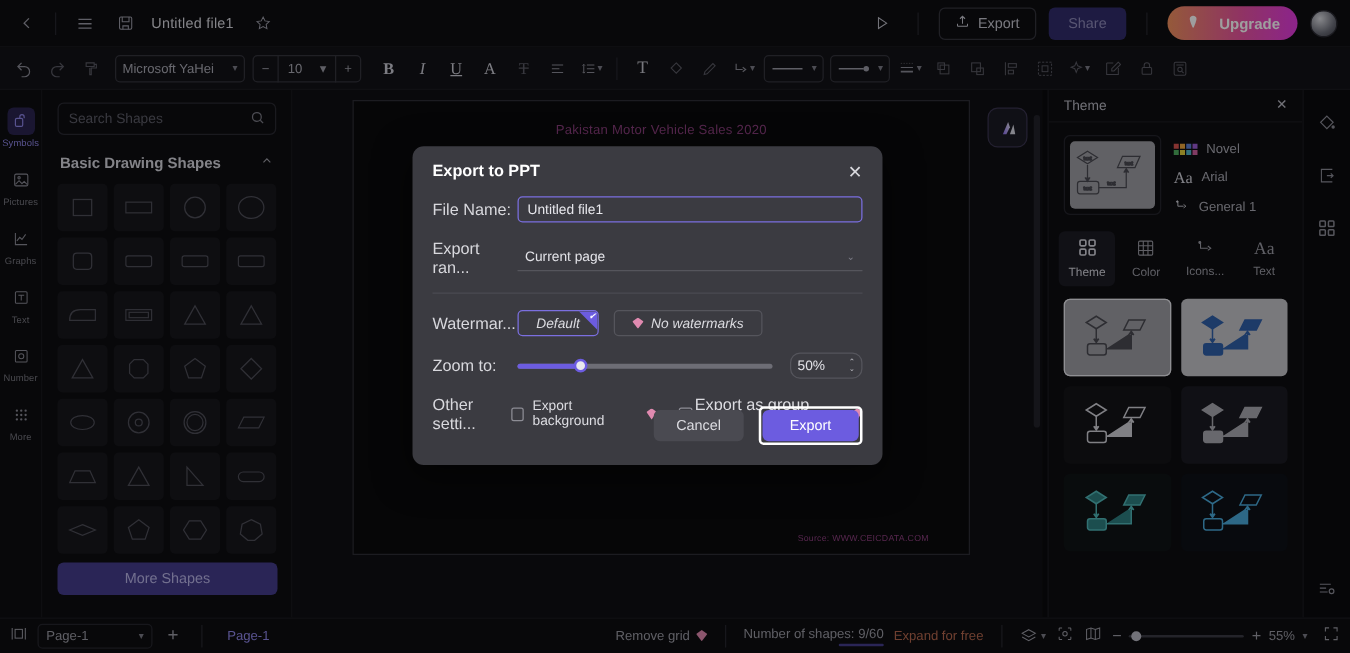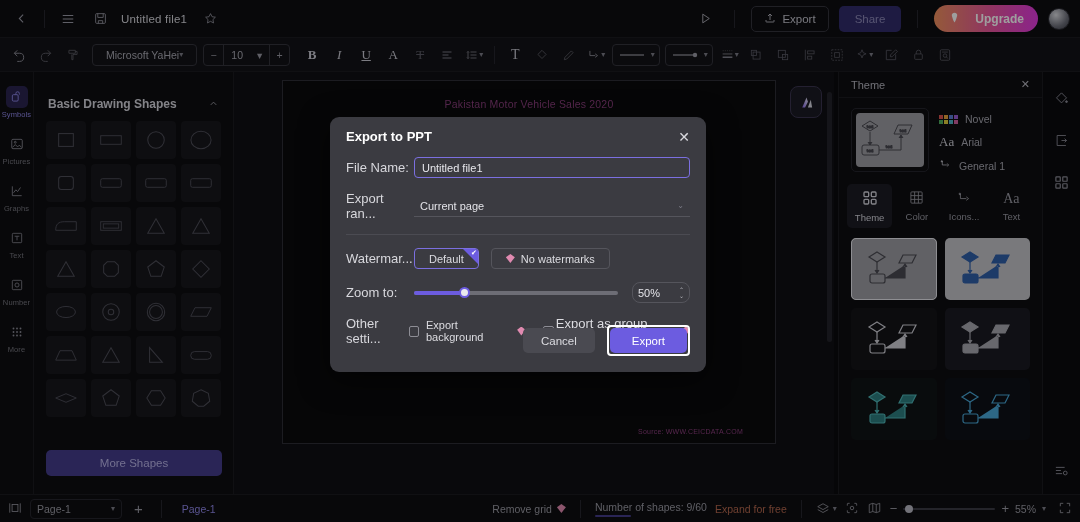--- a/index.html
+++ b/index.html
@@ -54,21 +54,21 @@
     background: #131317; display: flex; align-items: center; padding: 0 6px;
     border-bottom: 1px solid #1b1b20; gap: 1px;
   }
   .tlb {
     min-width: 26px; height: 24px; display: flex; align-items: center; justify-content: center;
     color: #8a8a95; border-radius: 3px; cursor: pointer; font-size: 13px; padding: 0 3px;
   }
   .tlb.dim { color: #5a5a64; }
   .fontbox {
     height: 22px; min-width: 104px; border: 1px solid #34343d; border-radius: 4px;
-    display: flex; align-items: center; justify-content: space-between; padding: 0 13px;
+    display: flex; align-items: center; justify-content: space-between; padding: 0 5px;
     font-size: 10.5px; color: #a9a9b4; cursor: pointer; margin: 10px 5px;
   }
   .sizebox {
     height: 22px; border: 1px solid #34343d; border-radius: 4px; display: flex; align-items: center;
     font-size: 10.5px; color: #a9a9b4; margin-right: 8px;
   }
   .sizebox .sb { width: 19px; text-align: center; cursor: pointer; color:#9a9aa5; }
   .sizebox .sv { width: 26px; text-align: center; }
   .sizebox .sep { width: 1px; height: 22px; background: #34343d; }
   .linebox {
@@ -192,21 +192,21 @@
   .status {
     position: absolute; left: 0; bottom: 0; width: 1080px; height: 28px;
     background: #0e0e11; border-top: 1px solid #1b1b20;
     display: flex; align-items: center; padding: 0 8px; gap: 8px; font-size: 10.5px; color: #9a9aa4;
   }
   .pagebox {
     height: 20px; min-width: 92px; border: 1px solid #26262e; border-radius: 4px;
     display: flex; align-items: center; justify-content: space-between; padding: 0 6px; cursor: pointer;
   }
   .pagetab { color: #8f86e8; padding: 0 6px; cursor: pointer; }
-  .shapes-count { display: flex; flex-direction: column; gap: 2px; }
+  .shapes-count { display: flex; flex-direction: column; gap: 2px; align-items: flex-end; }
   .sc-bar { width: 36px; height: 2px; background: #443d8c; border-radius: 2px; }
   .expand { color: #b4674e; cursor: pointer; }
   .zoomwrap { display: flex; align-items: center; gap: 6px; }
   .ztrack { width: 92px; height: 2px; background: #3a3a44; border-radius: 2px; position: relative; cursor: pointer; }
   .zknob { position: absolute; left: 2px; top: -3px; width: 8px; height: 8px; border-radius: 50%; background: #b9b9c4; }
 
   
   .overlay { position: absolute; inset: 0; background: rgba(0,0,0,0.38); }
   .modal {
     position: absolute; left: 330px; top: 117px; width: 376px; height: 255px;
@@ -222,21 +222,21 @@
     color: #e7e7ec; font-size: 11px; padding: 0 7px; font-family: "Liberation Sans", sans-serif;
   }
   .m-select {
     flex: 1; height: 21px; border: none; border-bottom: 1px solid #55555c; background: transparent;
     color: #e3e3e8; font-size: 11px; padding: 0 6px; display: flex; align-items: center;
     justify-content: space-between; cursor: pointer;
   }
   .m-div { height: 1px; background: #4b4b52; margin: 13px 16px 0; }
   .wm-opt {
     height: 21px; padding: 0 14px; border: 1px solid #55555c; border-radius: 4px; font-size: 11px;
-    color: #dcdce1; display: flex; align-items: center; gap: 6px; cursor: pointer; position: relative;
+    color: #dcdce1; display: flex; align-items: center; gap: 6px; cursor: pointer; position: relative; font-style: italic;
   }
   .wm-opt.sel { border-color: #7b6fe0; }
   .wm-corner {
     position: absolute; right: 0; top: 0; width: 0; height: 0;
     border-top: 15px solid #6c5ce0; border-left: 15px solid transparent; border-radius: 0 3px 0 0;
   }
   .wm-check { position: absolute; right: 1px; top: 0px; font-size: 7px; color: #fff; }
   .gem { width: 9px; height: 9px; background: #e08ab0; clip-path: polygon(50% 0,100% 35%,50% 100%,0 35%); }
   .strack { flex: 1; height: 4px; background: #6d6d75; border-radius: 3px; position: relative; margin-right: 14px; cursor: pointer;}
   .sfill { position: absolute; left: 0; top: 0; height: 4px; width: 23%; background: #6c5ce0; border-radius: 3px; }
@@ -518,20 +518,29 @@
             <circle cx="6" cy="18" r="1.6"></circle>
             <circle cx="12" cy="18" r="1.6"></circle>
             <circle cx="18" cy="18" r="1.6"></circle>
           </svg>
       </span>
       <span class="rl">More</span>
     </div>
   </div>
 
   <div class="shapes">
+    <div class="search">
+      <span>Search Shapes</span>
+      <span>
+        <svg width="12" height="12" viewBox="0 0 24 24" fill="none" stroke="#7d7d88" stroke-width="2">
+            <circle cx="11" cy="11" r="7"></circle>
+            <path d="M16.5 16.5L21 21"></path>
+          </svg>
+      </span>
+    </div>
     <div class="sec-head">
       <b>Basic Drawing Shapes</b>
       <span>
         <svg width="11" height="11" viewBox="0 0 24 24" fill="none" stroke="#9a9aa4" stroke-width="2">
             <path d="M6 15l6-6 6 6"></path>
           </svg>
       </span>
     </div>
     <div class="grid">
       <div class="cell">

